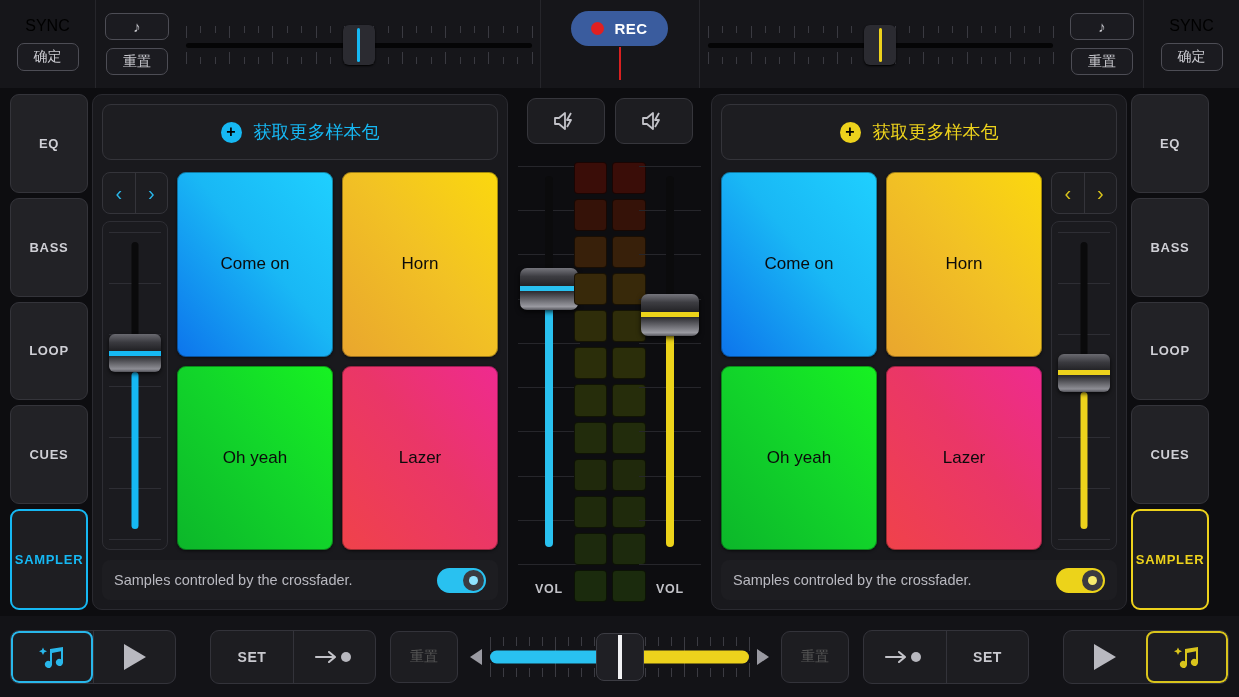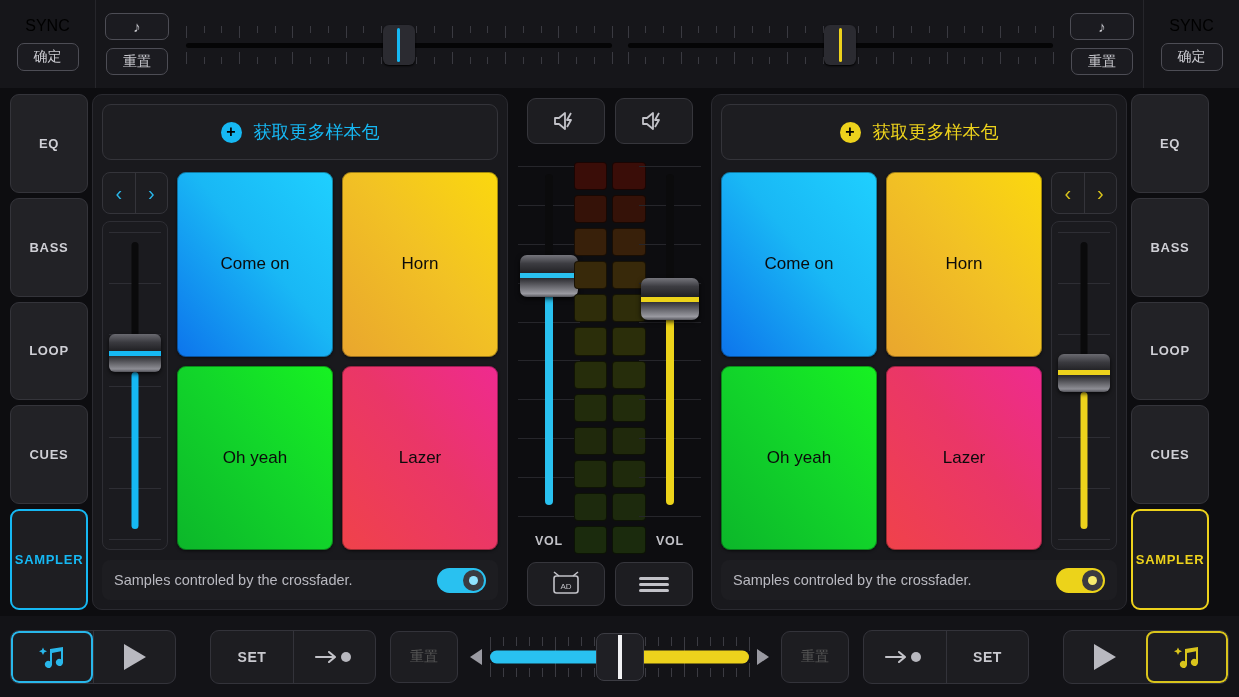--- a/index.html
+++ b/index.html
@@ -342,20 +342,27 @@
           <i class="tk minor bot" style="left: 95.8333%;"></i>
           <i class="tk major top" style="left: 100%;"></i>
           <i class="tk major bot" style="left: 100%;"></i>
         </div>
       <div class="tempo-track"></div>
       <div class="tempo-knob" style="left:calc(50% - 16px)">
         <i style="background:#16b8f3"></i>
       </div>
     </div>
 
+    <div class="rec-wrap">
+      <div class="rec-btn">
+        <span class="rec-dot"></span>
+        <span>REC</span>
+      </div>
+      <div class="rec-line"></div>
+    </div>
 
     <div class="tempo-wrap">
       <div class="tempo-ticks" id="rtk">
           <i class="tk major top" style="left: 0%;"></i>
           <i class="tk major bot" style="left: 0%;"></i>
           <i class="tk minor top" style="left: 4.16667%;"></i>
           <i class="tk minor bot" style="left: 4.16667%;"></i>
           <i class="tk minor top" style="left: 8.33333%;"></i>
           <i class="tk minor bot" style="left: 8.33333%;"></i>
           <i class="tk major top" style="left: 12.5%;"></i>
@@ -557,36 +564,20 @@
             </div>
             <div class="vstem" style="top: 4%; height: 32.7%;"></div>
             <div class="vfill" style="top: 36.7%; bottom: 14%; background: rgb(236, 211, 26);"></div>
             <div class="vknob" style="top: calc(32.7% - 12px);">
               <i style="background: rgb(236, 211, 26);"></i>
             </div>
             <div class="vol-cap">VOL</div>
           </div>
       </div>
 
-      <div class="botrow">
-        <div class="bot-btn">
-          <svg width="30" height="26" viewBox="0 0 30 26">
-            <path d="M8 5 L3 1 M22 5 L27 1" stroke="#c2c2c8" stroke-width="1.6" fill="none"></path>
-            <rect x="3" y="5" width="24" height="17" rx="2.5" fill="none" stroke="#c2c2c8" stroke-width="1.6"></rect>
-            <text x="15" y="17.5" font-size="8" fill="#c2c2c8" text-anchor="middle" font-family="Liberation Sans">AD</text>
-          </svg>
-        </div>
-        <div class="bot-btn hamb">
-          <div>
-              <i></i>
-              <i></i>
-              <i></i>
-            </div>
-        </div>
-      </div>
     </div>
 
     <div class="deck">
       <div class="getmore">
         <span class="plus-ic yellow">+</span>
         <span class="gm-label yellow">获取更多样本包</span>
       </div>
       <div class="deckbody rev">
         <div class="sidecol">
           <div class="navpair">

